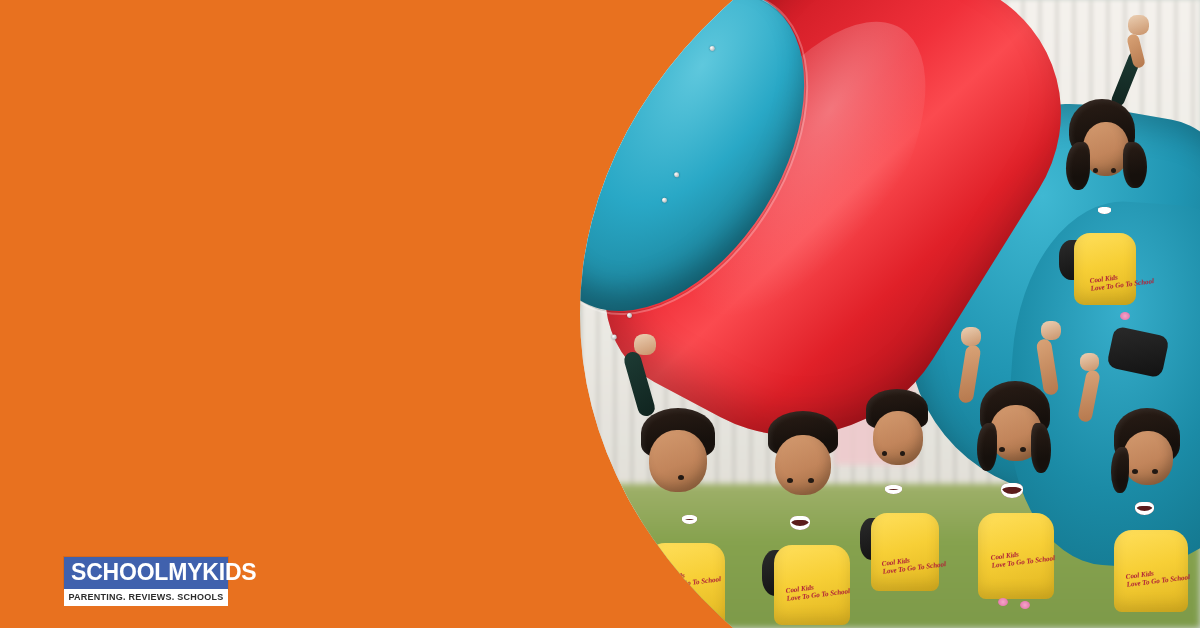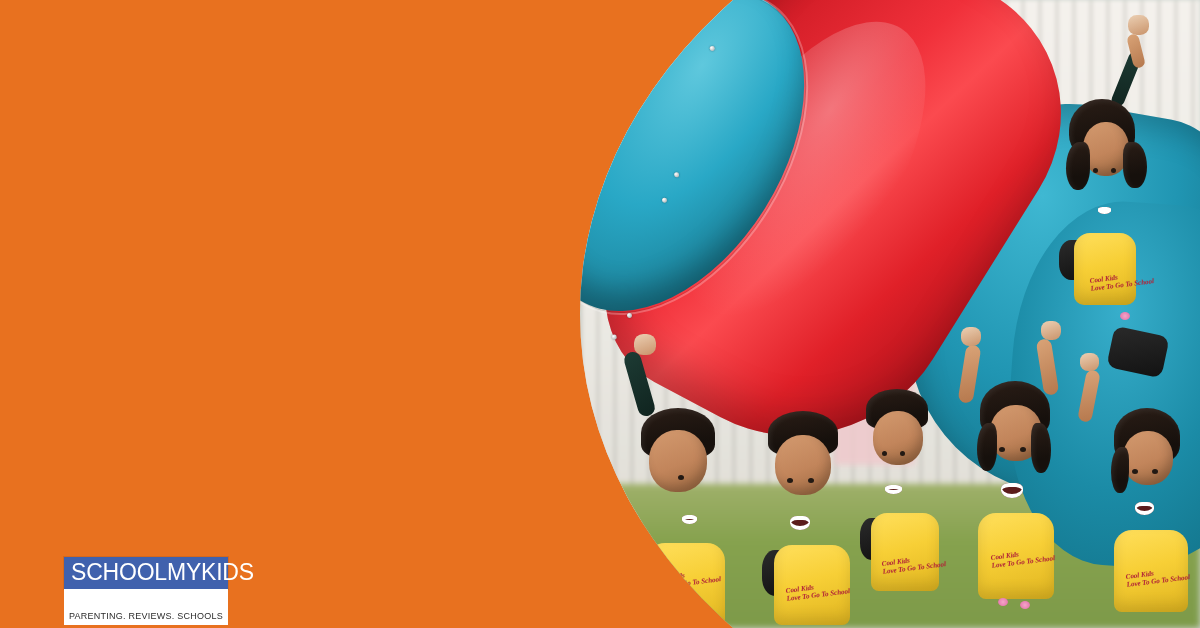--- a/index.html
+++ b/index.html
@@ -194,36 +194,35 @@
   }
   .logo-main{
     background:#4061ad;
     padding:4px 7px 5px 7px;
     text-align:center;
     box-shadow:0 0 0 1px rgba(0,0,0,.08);
   }
   .logo-main span{
     color:#ffffff;
     font-size:23px;line-height:23px;
-    font-weight:normal;
+    font-weight:bold;
     letter-spacing:-0.2px;
     display:block;
   }
   .logo-sub{
     background:#ffffff;
     text-align:center;
     padding:3px 4px 4px 4px;
   }
   .logo-sub span{
     color:#2c2c2c;
     font-size:9px;line-height:10px;
-    font-weight:normal;
+    font-weight:bold;
     letter-spacing:.25px;
     display:block;
-    margin-top:19px;
   }
 </style>
 </head>
 <body>
 
 <div class="banner">
 
   <div class="photo-panel">
     <div class="photo">
 

